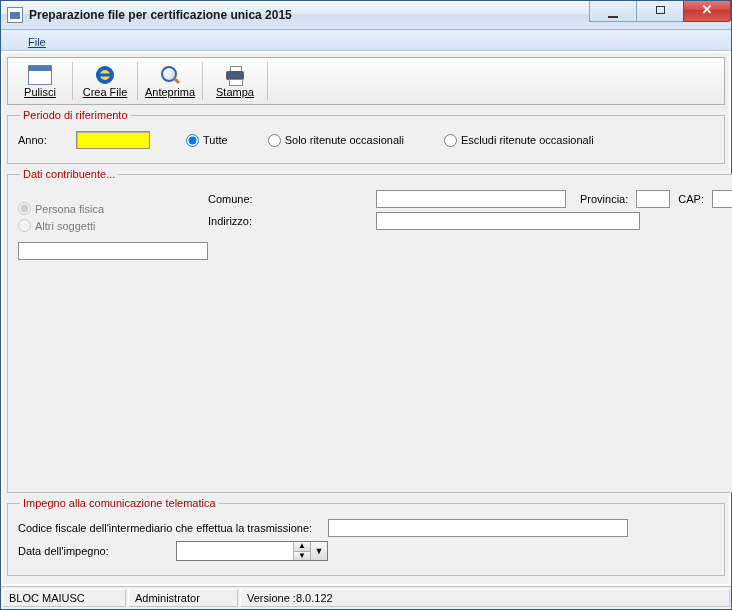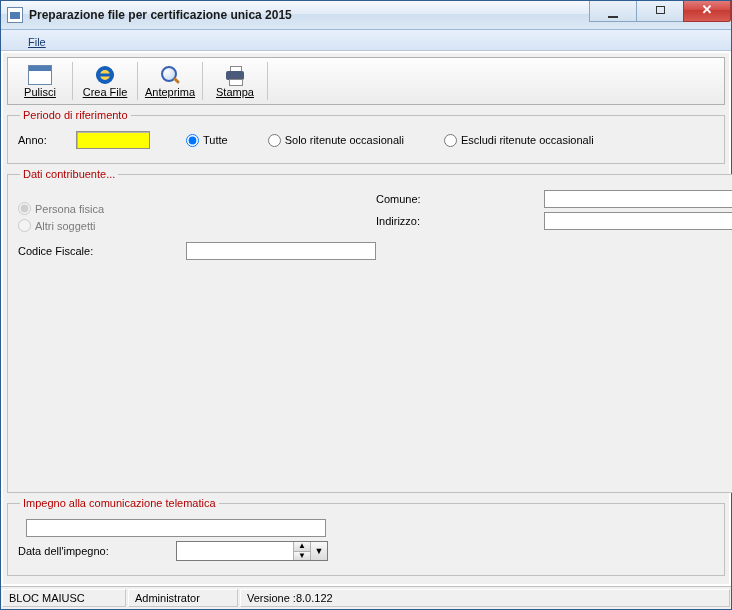--- a/index.html
+++ b/index.html
@@ -335,21 +335,20 @@
             <span>Persona fisica</span>
           </label>
         </div>
         <div class="row" style="margin-top:0">
           <label class="radio disabled">
             <input type="radio" name="tipo" disabled="" style="">
             <span>Altri soggetti</span>
           </label>
         </div>
         <div class="row" style="margin-top:10px">
-          <span class="label" style="min-width:160px">Codice Fiscale:</span>
           <input type="text" class="field" style="width: 190px;" value="">
         </div>
       </div>
       <div class="dati-gap"></div>
       <div class="dati-bottom">
         <div class="row">
           <span class="label" style="min-width:160px">Comune:</span>
           <input type="text" class="field" style="width: 190px;" value="">
           <span class="label" style="min-width:auto;margin-left:6px">Provincia:</span>
           <input type="text" class="field" style="width: 34px;" value="">
@@ -359,20 +358,21 @@
         <div class="row">
           <span class="label" style="min-width:160px">Indirizzo:</span>
           <input type="text" class="field" style="width: 264px;" value="">
         </div>
       </div>
     </fieldset>
 
     <fieldset>
       <legend>Impegno alla comunicazione telematica</legend>
       <div class="row">
+        <span class="label" style="min-width:auto">Codice fiscale dell'intermediario che effettua la trasmissione:</span>
         <input type="text" class="field" style="flex: 0 0 300px; margin-left: 8px;" value="">
       </div>
       <div class="row">
         <span class="label" style="min-width:150px">Data dell'impegno:</span>
         <div class="date-combo">
           <input class="dc-input" value="" style="">
           <div class="dc-spin">
             <div>▲</div>
             <div>▼</div>
           </div>

